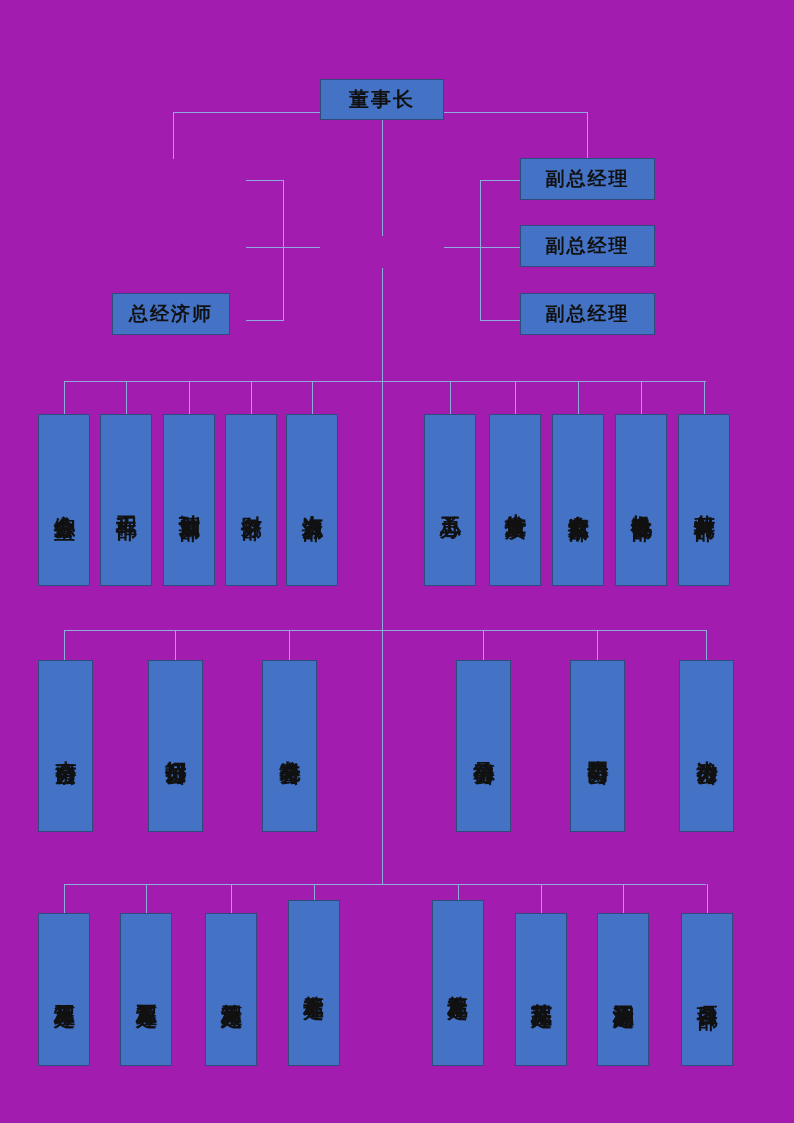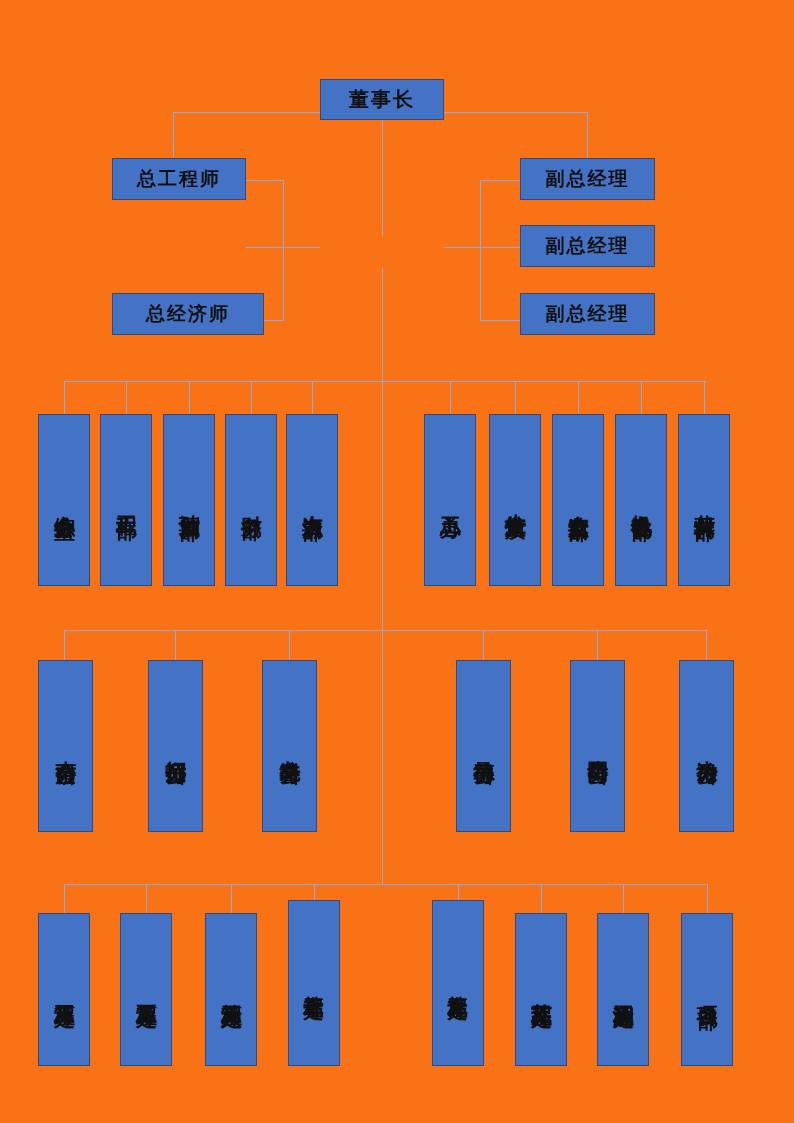--- a/index.html
+++ b/index.html
@@ -69,21 +69,21 @@
     letter-spacing: 1px;
     max-height: 100%;
   }
   .node.vert.two-col .label {
     font-size: 20px;
   }
 </style>
 </head>
 <body>
 
-<div id="chart-canvas" style="background: #f97316;">
+<div id="chart-canvas" style="background: #a21caf;">
 
   <div class="conn conn-v" style="left: 382px; top: 120px; height: 116px; background: rgb(143, 170, 220);"></div>
 
   <div class="conn conn-h" style="left: 173px; top: 112px; width: 147px; background: rgb(143, 170, 220);"></div>
   <div class="conn conn-v" style="left: 173px; top: 112px; height: 47px; background: rgb(143, 170, 220);"></div>
 
   <div class="conn conn-h" style="left: 444px; top: 112px; width: 143px; background: rgb(143, 170, 220);"></div>
   <div class="conn conn-v" style="left: 587px; top: 112px; height: 47px; background: rgb(143, 170, 220);"></div>
 
   <div class="conn conn-v" style="left: 283px; top: 180px; height: 140px; background: rgb(143, 170, 220);"></div>
@@ -125,24 +125,21 @@
   <div class="conn conn-v" style="left: 314px; top: 884px; height: 29px; background: rgb(143, 170, 220);"></div>
   <div class="conn conn-v" style="left: 458px; top: 884px; height: 29px; background: rgb(143, 170, 220);"></div>
   <div class="conn conn-v" style="left: 541px; top: 884px; height: 29px; background: rgb(143, 170, 220);"></div>
   <div class="conn conn-v" style="left: 623px; top: 884px; height: 29px; background: rgb(143, 170, 220);"></div>
   <div class="conn conn-v" style="left: 707px; top: 884px; height: 29px; background: rgb(143, 170, 220);"></div>
 
   <div class="node horiz chairman" style="left: 320px; top: 79px; width: 124px; height: 41px; background: rgb(68, 114, 196); border-color: rgb(47, 75, 124);">
     <span class="label" style="color: rgb(17, 17, 17);">董事长</span>
   </div>
 
-  <div class="node horiz" style="left: 112px; top: 158px; width: 134px; height: 42px; background: rgb(68, 114, 196); border-color: rgb(47, 75, 124);">
-    <span class="label" style="color: rgb(17, 17, 17);">总工程师</span>
-  </div>
-  <div class="node horiz" style="left: 112px; top: 293px; width: 152px; height: 42px; background: rgb(68, 114, 196); border-color: rgb(47, 75, 124);">
+  <div class="node horiz" style="left: 112px; top: 293px; width: 118px; height: 42px; background: rgb(68, 114, 196); border-color: rgb(47, 75, 124);">
     <span class="label" style="color: rgb(17, 17, 17);">总经济师</span>
   </div>
 
 
   <div class="node horiz" style="left: 520px; top: 158px; width: 135px; height: 42px; background: rgb(68, 114, 196); border-color: rgb(47, 75, 124);">
     <span class="label" style="color: rgb(17, 17, 17);">副总经理</span>
   </div>
   <div class="node horiz" style="left: 520px; top: 225px; width: 135px; height: 42px; background: rgb(68, 114, 196); border-color: rgb(47, 75, 124);">
     <span class="label" style="color: rgb(17, 17, 17);">副总经理</span>
   </div>

